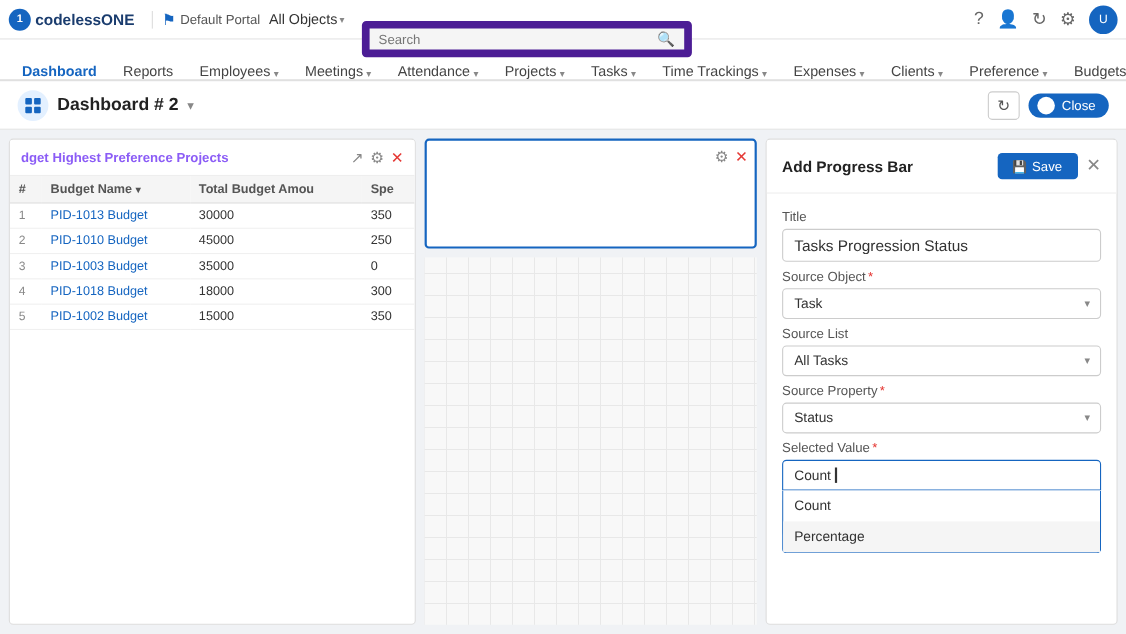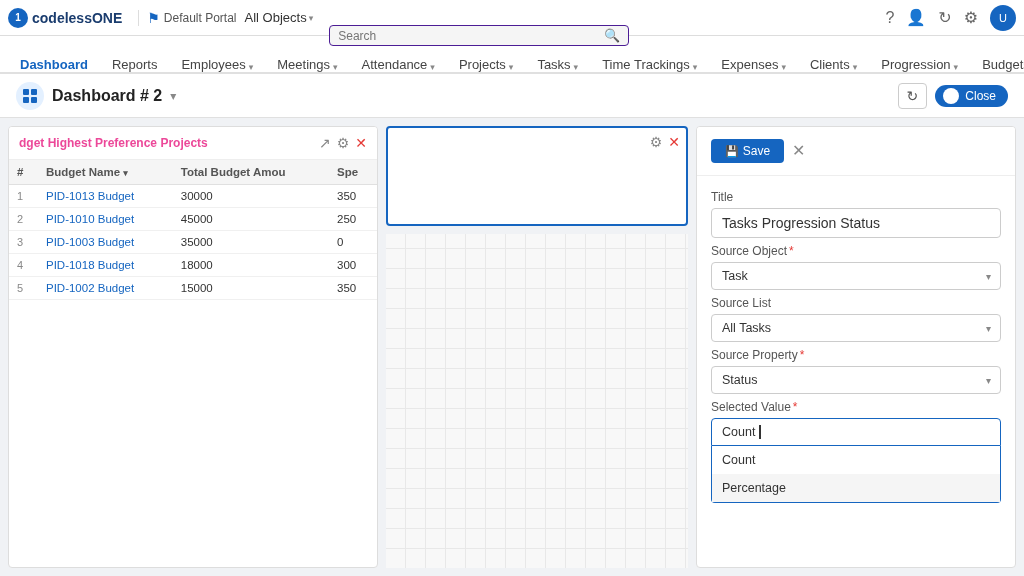--- a/index.html
+++ b/index.html
@@ -8,21 +8,21 @@
     
     .topbar {
       display: flex; align-items: center; background: #fff;
       border-bottom: 1px solid #ddd; height: 36px; padding: 0 8px; gap: 8px;
     }
     .logo { display: flex; align-items: center; gap: 4px; font-weight: 700; font-size: 14px; color: #1a3c6e; margin-right: 8px; }
     .logo-icon { width: 20px; height: 20px; background: #1565c0; border-radius: 50%; display: flex; align-items: center; justify-content: center; }
     .logo-icon span { color: #fff; font-size: 10px; font-weight: bold; }
     .portal-area { display: flex; align-items: center; gap: 4px; font-size: 12px; color: #555; border-left: 1px solid #ddd; padding-left: 8px; }
     .portal-icon { color: #1565c0; font-size: 14px; }
-    .search-area { display: flex; align-items: center; background: #f5f5f5; border: 1px solid #4c1d95; border-radius: 4px; padding: 2px 8px; flex: 1; max-width: 300px; margin-left: 8px; margin-top: 36px; }
+    .search-area { display: flex; align-items: center; background: #f5f5f5; border: 7px solid #4c1d95; border-radius: 4px; padding: 2px 8px; flex: 1; max-width: 300px; margin-left: 8px; margin-top: 36px; }
     .search-area input { border: none; background: transparent; outline: none; font-size: 12px; width: 100%; }
     .topbar-right { margin-left: auto; display: flex; align-items: center; gap: 12px; }
     .topbar-icon { color: #666; font-size: 16px; cursor: pointer; }
     .avatar { width: 26px; height: 26px; background: #1565c0; border-radius: 50%; display: flex; align-items: center; justify-content: center; color: #fff; font-size: 11px; }
 
     
     .navbar {
       display: flex; align-items: center; background: #fff;
       border-bottom: 2px solid #e0e0e0; height: 38px; padding: 0 8px; gap: 0;
       overflow: hidden;
@@ -60,21 +60,21 @@
     
     .left-panel {
       flex: 0 0 370px; background: #fff; margin: 8px 0 8px 8px;
       border: 1px solid #ddd; border-radius: 4px; overflow: hidden;
       display: flex; flex-direction: column;
     }
     .widget-header {
       display: flex; align-items: center; padding: 8px 10px;
       border-bottom: 1px solid #eee; gap: 8px; background: #fff;
     }
-    .widget-title { font-size: 12px; font-weight: 600; color: #ec4899; flex: 1; }
+    .widget-title { font-size: 12px; font-weight: 600; color: #8b5cf6; flex: 1; }
     .widget-actions { display: flex; gap: 6px; align-items: center; }
     .widget-action-btn { background: none; border: none; cursor: pointer; color: #888; font-size: 14px; }
     .widget-action-btn.red { color: #e53935; }
 
     .table-wrap { overflow: auto; flex: 1; }
     table { width: 100%; border-collapse: collapse; font-size: 11.5px; }
     thead tr { background: #f5f5f5; }
     th { padding: 6px 8px; text-align: left; color: #555; font-weight: 600; border-bottom: 1px solid #e0e0e0; white-space: nowrap; }
     td { padding: 5px 8px; border-bottom: 1px solid #f0f0f0; color: #333; }
     .link { color: #1565c0; text-decoration: none; cursor: pointer; }
@@ -240,21 +240,21 @@
   </div>
   <div class="nav-item">
     <span>Expenses</span>
     <span class="chevron">▾</span>
   </div>
   <div class="nav-item">
     <span>Clients</span>
     <span class="chevron">▾</span>
   </div>
   <div class="nav-item">
-    <span>Progression</span>
+    <span>Preference</span>
     <span class="chevron">▾</span>
   </div>
   <div class="nav-item">
     <span>Budgets</span>
 
   </div>
 
 </div>
 
 <div class="page-header">
@@ -343,20 +343,21 @@
       <div class="widget-placeholder-actions">
         <button class="widget-action-btn">⚙</button>
         <button class="widget-action-btn red">✕</button>
       </div>
     </div>
     <div class="grid-bg"></div>
   </div>
 
   <div class="right-panel">
     <div class="panel-header">
+      <span class="panel-title">Add Progress Bar</span>
       <button class="save-btn">
         <span class="save-icon">💾</span>
         <span>Save</span>
       </button>
       <button class="close-x-btn">✕</button>
     </div>
     <div class="panel-body">
 
       <div class="form-group">
         <label class="form-label">Title</label>

